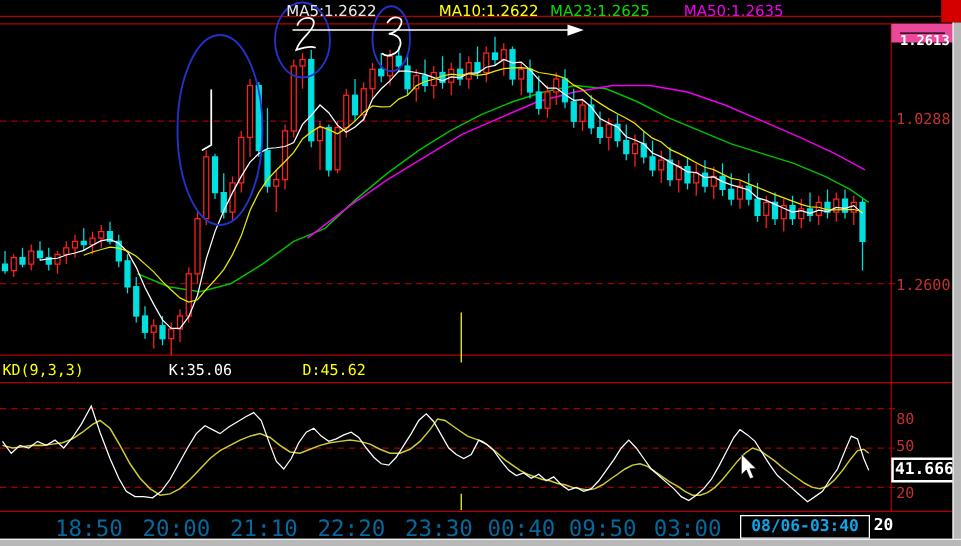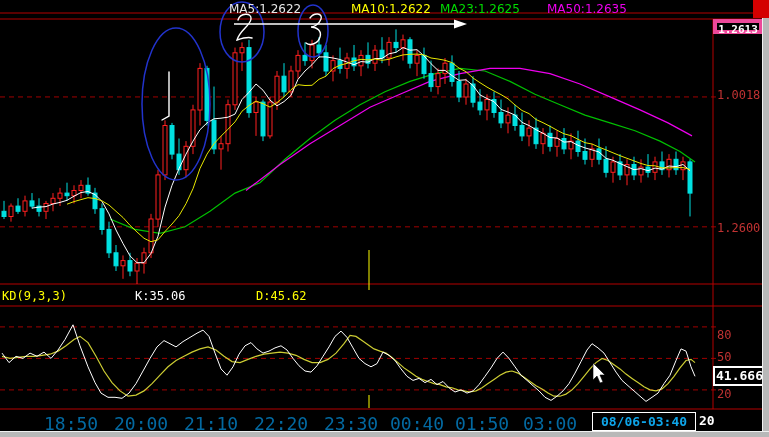--- a/index.html
+++ b/index.html
@@ -9,32 +9,32 @@
   #overlay{position:absolute;left:0;top:0;}
   .abs{position:absolute;white-space:nowrap;}
   .hdr-title{left:4px;top:1px;color:#ffff00;font-size:13px;font-weight:bold;
              font-family:"DejaVu Sans","Liberation Sans",sans-serif;letter-spacing:1px;}
   .ma{top:2px;font-size:12px;font-family:"DejaVu Sans","Liberation Sans",sans-serif;}
   .ma5{left:229px;color:#e8e8e8;}
   .ma10{left:351px;color:#ffff00;}
   .ma23{left:440px;color:#00dd00;}
   .ma50{left:547px;color:#ee00ee;}
   .corner-block{left:753px;top:0;width:16px;height:18px;background:#d40000;}
-  .pricebox{left:713px;top:19px;width:50px;height:15px;border:4px solid #ec4899;background:#000;
+  .pricebox{left:713px;top:19px;width:50px;height:15px;border:7px solid #ec4899;background:#000;
             color:#fff;font-size:11px;font-weight:bold;text-align:center;line-height:13px;}
   .axis-lbl{left:717px;color:#c03232;font-size:12px;}
   .lbl-12650{top:88px;}
   .lbl-12600{top:221px;}
   .lbl-80{top:328px;}
   .lbl-50{top:350px;}
   .lbl-20{top:387px;}
   .kd-row{top:289px;font-size:12px;}
   .kd-name{left:2px;color:#ffff00;}
   .kd-k{left:135px;color:#ffffff;}
-  .kd-d{left:242px;color:#ffff00;margin-left:14px;}
+  .kd-d{left:242px;color:#ffff00;}
   .readout{left:713px;top:366px;width:53px;height:20px;border:2px solid #ffffff;background:#000;
            color:#fff;font-size:13px;font-weight:bold;text-align:center;line-height:15px;}
   .tlabel{top:413px;width:44px;color:#0369a1;font-size:18px;font-weight:normal;text-align:center;}
   .t0{left:44px;}.t1{left:114px;}.t2{left:184px;}.t3{left:254px;}
   .t4{left:324px;}.t5{left:390px;}.t6{left:455px;}.t7{left:523px;}
   .timebox{left:592px;top:412px;width:104px;height:19px;border:1px solid #ffffff;background:#000;
            color:#0ea5e9;font-size:13px;font-weight:bold;text-align:center;line-height:17px;}
   .t-right{left:699px;top:413px;color:#fff;font-size:13px;font-weight:bold;}
   .scroll-v{left:762px;top:18px;width:7px;height:414px;background:#b8b8b8;border-left:1px solid #f0f0f0;}
   .strip-b{left:0;top:431px;width:769px;height:6px;background:#b8b8b8;border-top:1px solid #f0f0f0;}
@@ -273,37 +273,37 @@
       <polygon points="593,363 593,380 597,376 600,383 603,382 600,375 605,375" fill="#ffffff" stroke="#000000" stroke-width="0.6"></polygon>
     </svg>
 
   <div class="abs ma ma5">MA5:1.2622</div>
   <div class="abs ma ma10">MA10:1.2622</div>
   <div class="abs ma ma23">MA23:1.2625</div>
   <div class="abs ma ma50">MA50:1.2635</div>
   <div class="abs corner-block"></div>
 
   <div class="abs pricebox">1.2613</div>
-  <div class="abs axis-lbl lbl-12650">1.0018</div>
+  <div class="abs axis-lbl lbl-12650">1.0288</div>
   <div class="abs axis-lbl lbl-12600">1.2600</div>
 
   <div class="abs kd-row kd-name">KD(9,3,3)</div>
   <div class="abs kd-row kd-k">K:35.06</div>
   <div class="abs kd-row kd-d">D:45.62</div>
   <div class="abs axis-lbl lbl-80">80</div>
   <div class="abs axis-lbl lbl-50">50</div>
   <div class="abs readout">41.666</div>
   <div class="abs axis-lbl lbl-20">20</div>
 
   <div class="abs tlabel t0">18:50</div>
   <div class="abs tlabel t1">20:00</div>
   <div class="abs tlabel t2">21:10</div>
   <div class="abs tlabel t3">22:20</div>
   <div class="abs tlabel t4">23:30</div>
   <div class="abs tlabel t5">00:40</div>
-  <div class="abs tlabel t6">01:50</div>
+  <div class="abs tlabel t6">09:50</div>
   <div class="abs tlabel t7">03:00</div>
   <div class="abs timebox">08/06-03:40</div>
   <div class="abs t-right">20</div>
 
   <div class="abs scroll-v"></div>
   <div class="abs strip-b"></div>
 </div>
 
 </body></html>

